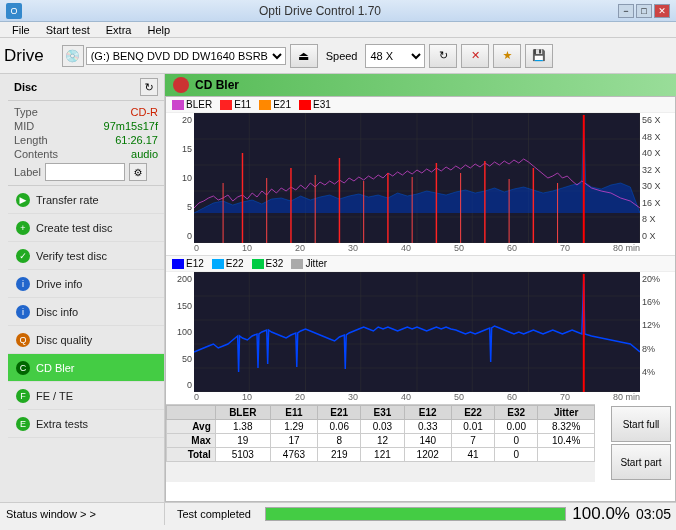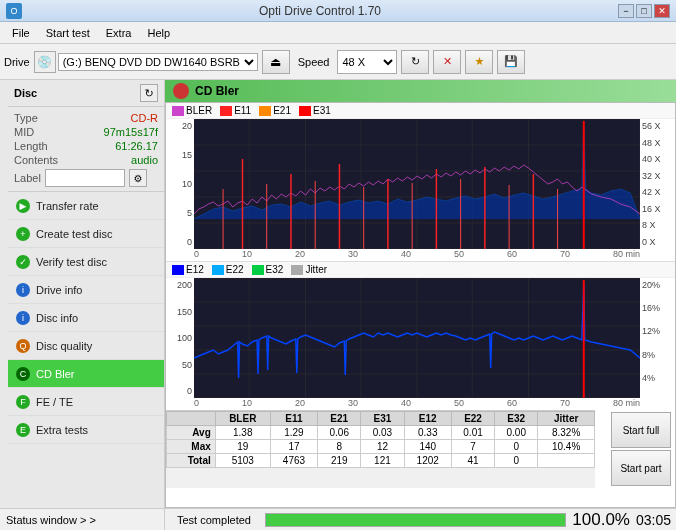--- a/index.html
+++ b/index.html
@@ -5,26 +5,26 @@
     * { margin: 0; padding: 0; box-sizing: border-box; }
     body { width: 676px; height: 530px; font-family: 'Segoe UI', Tahoma, sans-serif; font-size: 11px; background: #f0f0f0; overflow: hidden; }
 
     
     .title-bar { background: linear-gradient(to bottom, #dce9f7, #c5d9f0); height: 22px; display: flex; align-items: center; justify-content: space-between; padding: 0 6px; border-bottom: 1px solid #a0b8d0; }
     .title-bar-text { font-size: 12px; color: #333; flex: 1; text-align: center; }
     .title-bar-controls { display: flex; gap: 2px; }
     .title-bar-btn { width: 16px; height: 14px; background: #c8d8e8; border: 1px solid #8a9ab0; font-size: 9px; display: flex; align-items: center; justify-content: center; cursor: pointer; }
 
     
-    .menu-bar { background: #f0f0f0; height: 22px; display: flex; align-items: center; padding: 0 4px; border-bottom: 1px solid #ccc; }
+    .menu-bar { background: #f0f0f0; height: 16px; display: flex; align-items: center; padding: 0 4px; border-bottom: 1px solid #ccc; }
     .menu-item { padding: 2px 8px; font-size: 11px; color: #000; cursor: pointer; }
 
     
     .toolbar { background: #f0f0f0; height: 36px; display: flex; align-items: center; padding: 2px 4px; border-bottom: 1px solid #ccc; gap: 4px; }
-    .toolbar-label { font-size: 11px; margin-right: 0; }
+    .toolbar-label { font-size: 17px; margin-right: 14px; }
     .drive-select { height: 18px; min-width: 200px; font-size: 11px; border: 1px solid #aaa; background: white; }
     .toolbar-btn { height: 24px; width: 28px; border: 1px solid #aaa; background: linear-gradient(to bottom, #f8f8f8, #e0e0e0); cursor: pointer; display: flex; align-items: center; justify-content: center; }
     .speed-label { font-size: 11px; margin: 0 4px; }
     .speed-select { height: 24px; width: 60px; font-size: 11px; border: 1px solid #aaa; background: white; }
 
     
     .main { display: flex; height: calc(530px - 22px - 22px - 36px - 22px); }
 
     
     .sidebar { width: 165px; background: #e8e8e8; border-right: 1px solid #ccc; display: flex; flex-direction: column; padding-left: 8px; }
@@ -282,21 +282,21 @@
             <line x1="275" y1="130" x2="275" y2="60" stroke="#ff4444" stroke-width="1"></line>
             <line x1="325" y1="130" x2="325" y2="66" stroke="#ff4444" stroke-width="1"></line>
             <line x1="375" y1="130" x2="375" y2="70" stroke="#ff4444" stroke-width="1"></line>
           </svg>
         </div>
         <div style="width:35px;display:flex;flex-direction:column;justify-content:space-between;padding:2px 2px;font-size:9px;color:#444;">
           <span>56 X</span>
           <span>48 X</span>
           <span>40 X</span>
           <span>32 X</span>
-          <span>42 X</span>
+          <span>30 X</span>
           <span>16 X</span>
           <span>8 X</span>
           <span>0 X</span>
         </div>
       </div>
 
       <div style="display:flex;margin-left:28px;margin-right:35px;font-size:9px;color:#666;justify-content:space-between;padding:0 0 2px 0;background:white;">
         <span>0</span>
         <span>10</span>
         <span>20</span>

